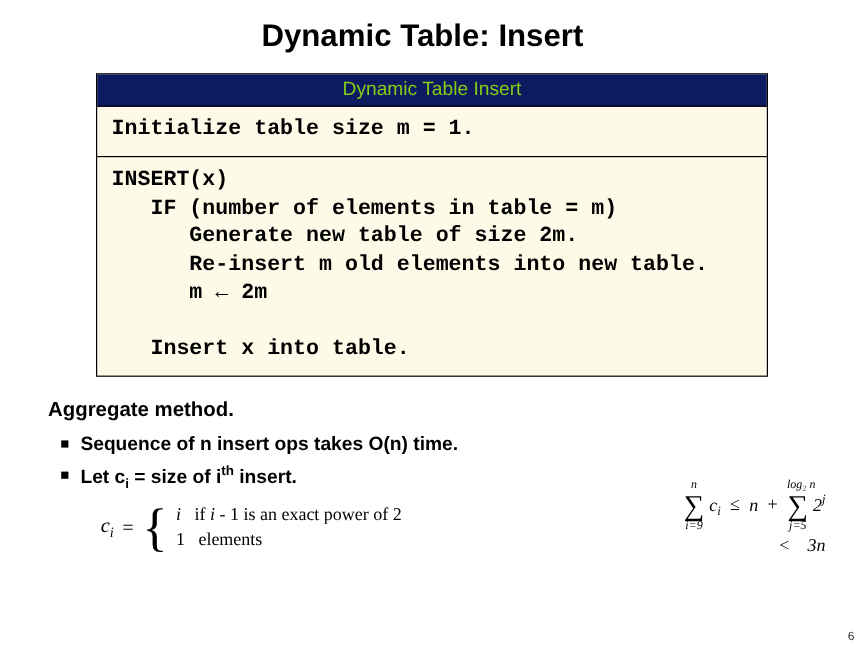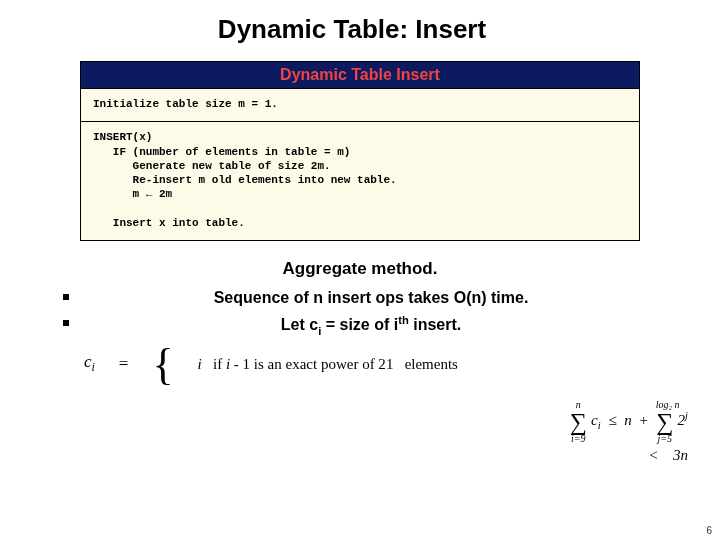--- a/index.html
+++ b/index.html
@@ -19,60 +19,59 @@
     padding: 14px 16px 10px 0;
   }
   .algo-box {
     width: 560px;
     margin: 6px auto 0 auto;
     border: 1px solid #000;
     background: #fdfbe8;
   }
   .algo-header {
     background: #0d1a60;
-    color: #ef4444;
-    font-weight: bold;
+    color: #84cc16;
+    font-weight: normal;
     font-size: 16px;
     text-align: center;
     padding: 4px 0;
     border-bottom: 1px solid #000;
   }
   .algo-body {
     font-family: "Courier New", monospace;
     font-weight: bold;
-    font-size: 11px;
+    font-size: 18px;
     padding: 8px 28px 10px 12px;
     line-height: 1.3;
     white-space: pre;
     color: #000;
   }
   .algo-sep {
     border-top: 1px solid #000;
     margin: 0;
   }
   .content {
     padding: 18px 40px 0 40px;
-    text-align: center;
   }
   .section-head {
     font-size: 17px;
     font-weight: bold;
     color: #000;
     margin-bottom: 8px;
   }
   ul.bullets {
     list-style: none;
     padding-left: 22px;
   }
   ul.bullets li {
     position: relative;
     font-size: 16px;
     font-weight: bold;
     color: #000;
-    margin: 4px 17px;
+    margin: 4px 5px;
     line-height: 1.35;
   }
   ul.bullets li::before {
     content: "";
     position: absolute;
     left: -16px;
     top: 7px;
     width: 6px;
     height: 6px;
     background: #000;
@@ -83,30 +82,31 @@
     display: flex;
     margin-top: 8px;
   }
   .ci-eq {
     margin-left: 44px;
     font-family: "Times New Roman", serif;
     font-size: 17px;
     font-style: italic;
     display: flex;
     align-items: center;
-    gap: 24px;
+    gap: 7px;
   }
   .brace {
     font-size: 44px;
     line-height: 0.8;
     font-style: normal;
     font-family: serif;
   }
   .cases {
     display: flex;
+    flex-direction: column;
     font-size: 15px;
     line-height: 1.35;
   }
   .cases .case { white-space: nowrap; }
   .normal { font-style: normal; }
   .sum-block {
     position: absolute;
     right: 32px;
     top: 400px;
     font-family: "Times New Roman", serif;

